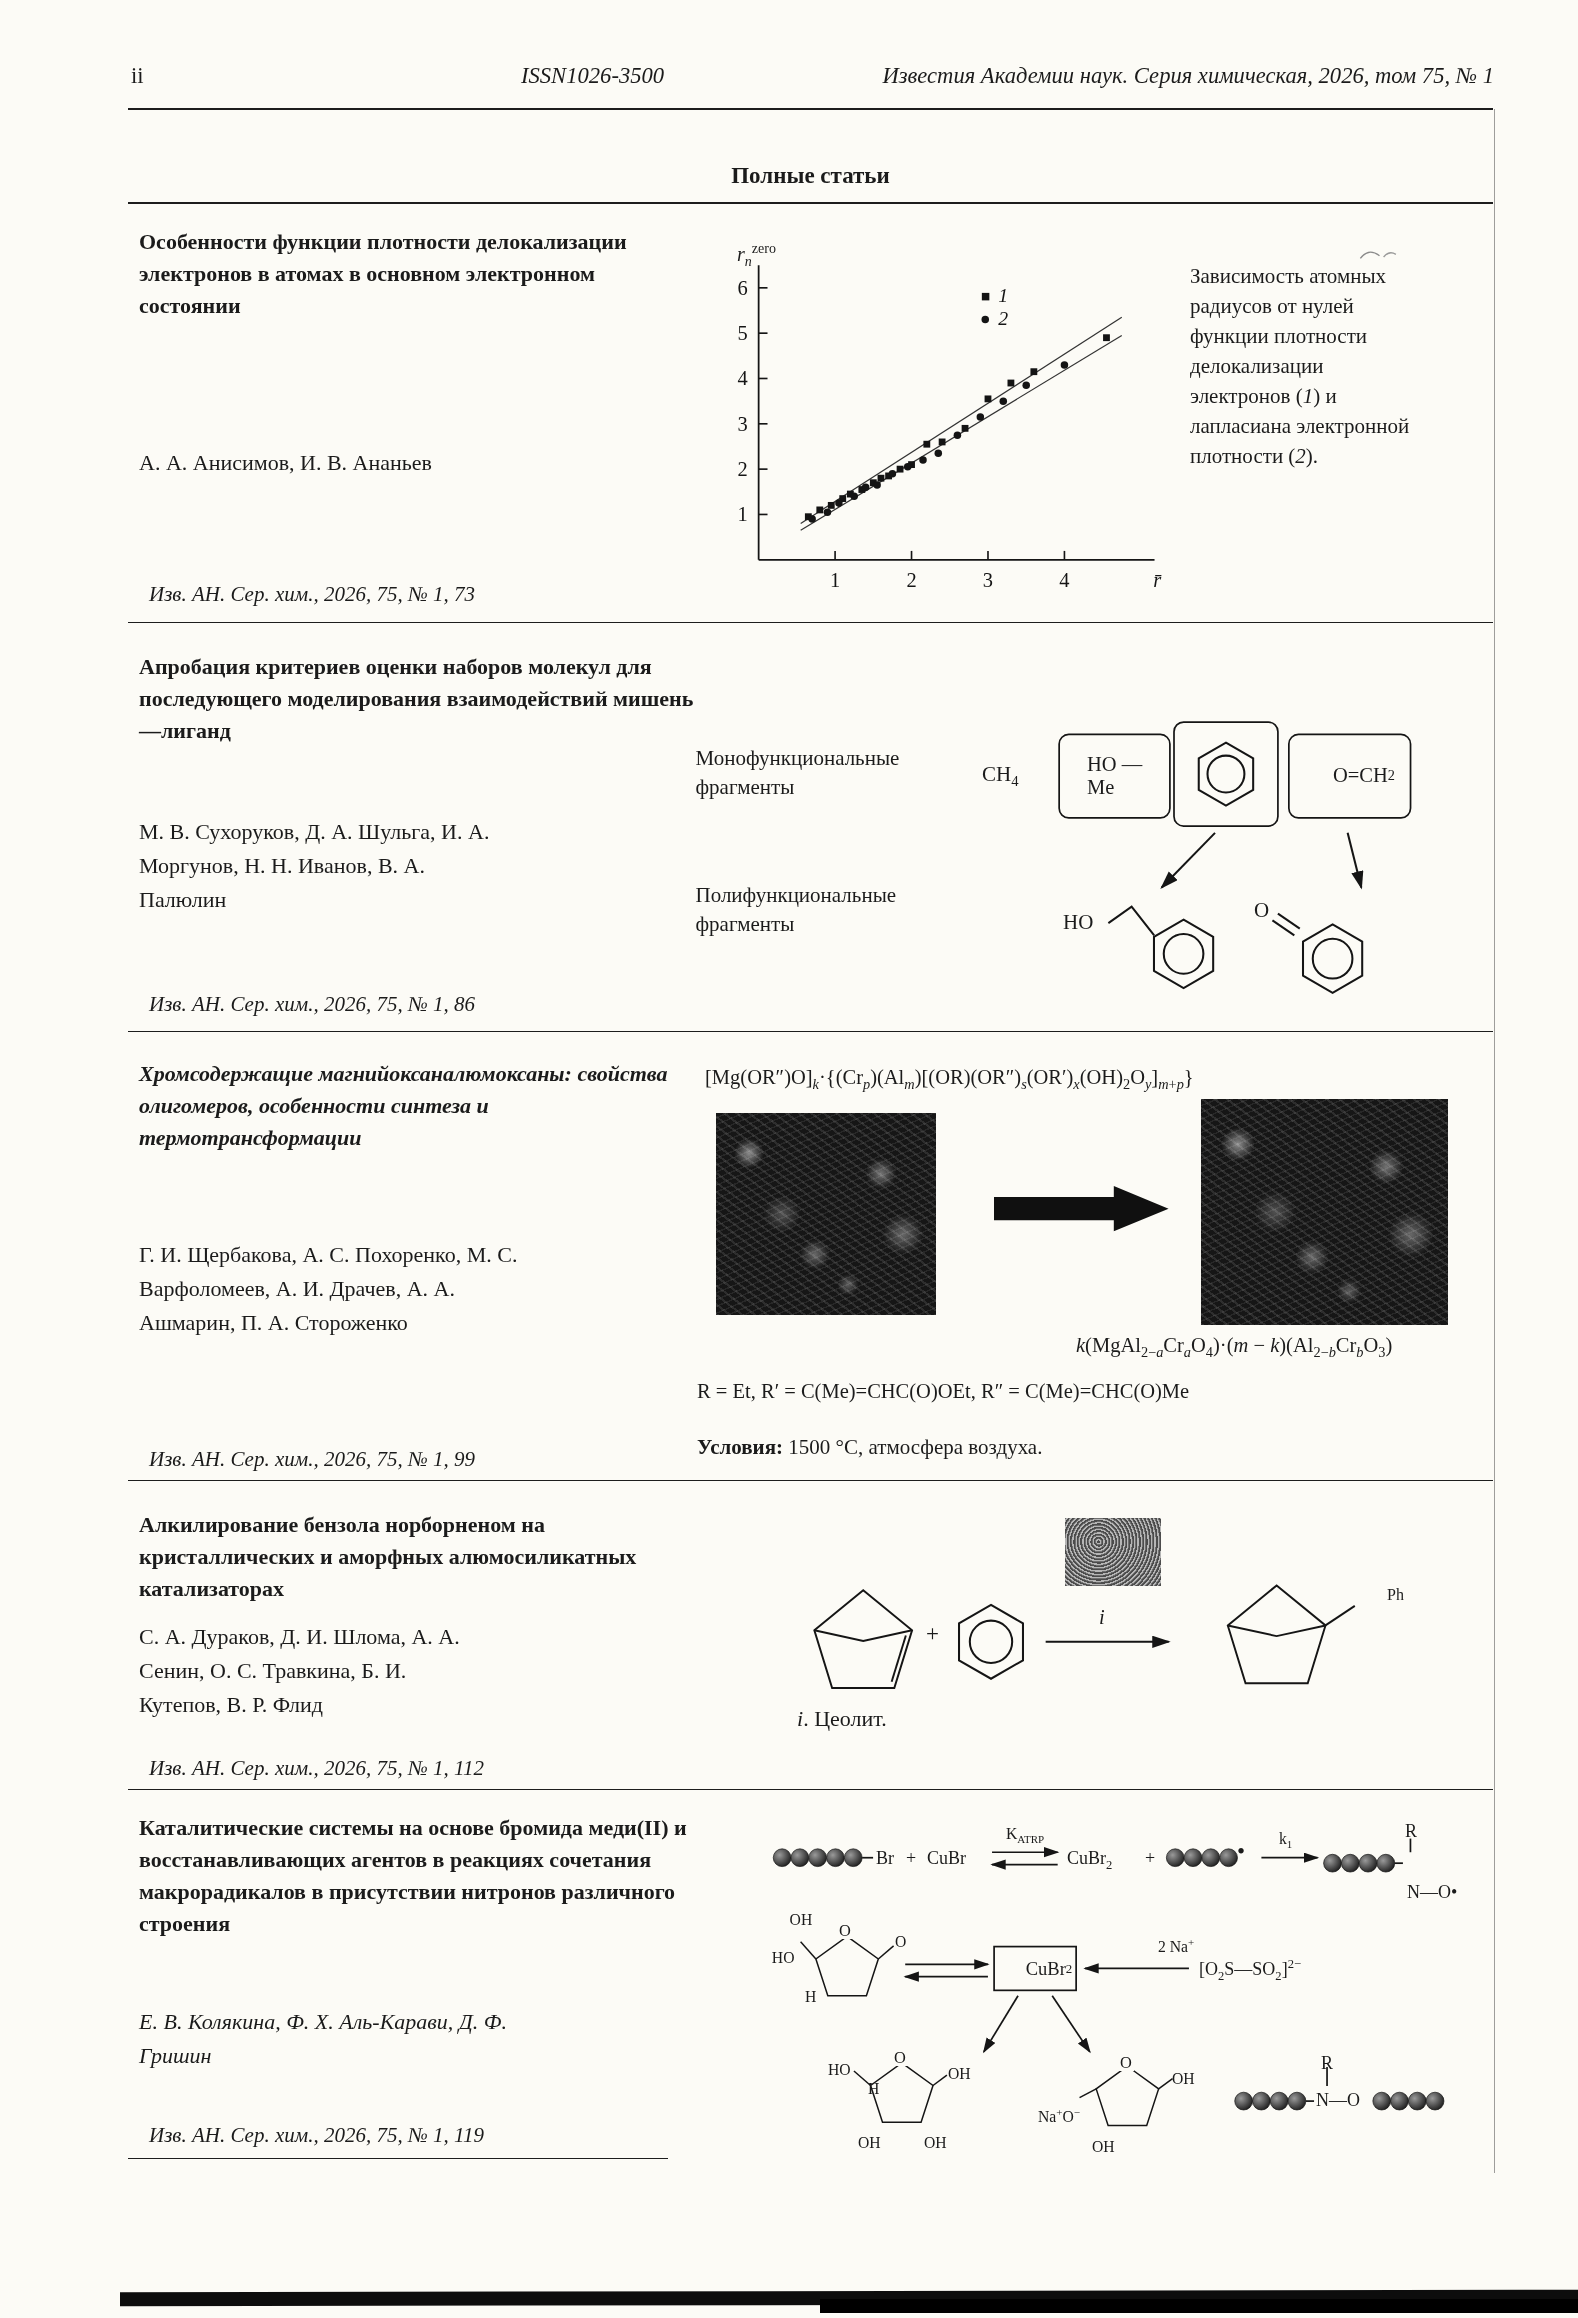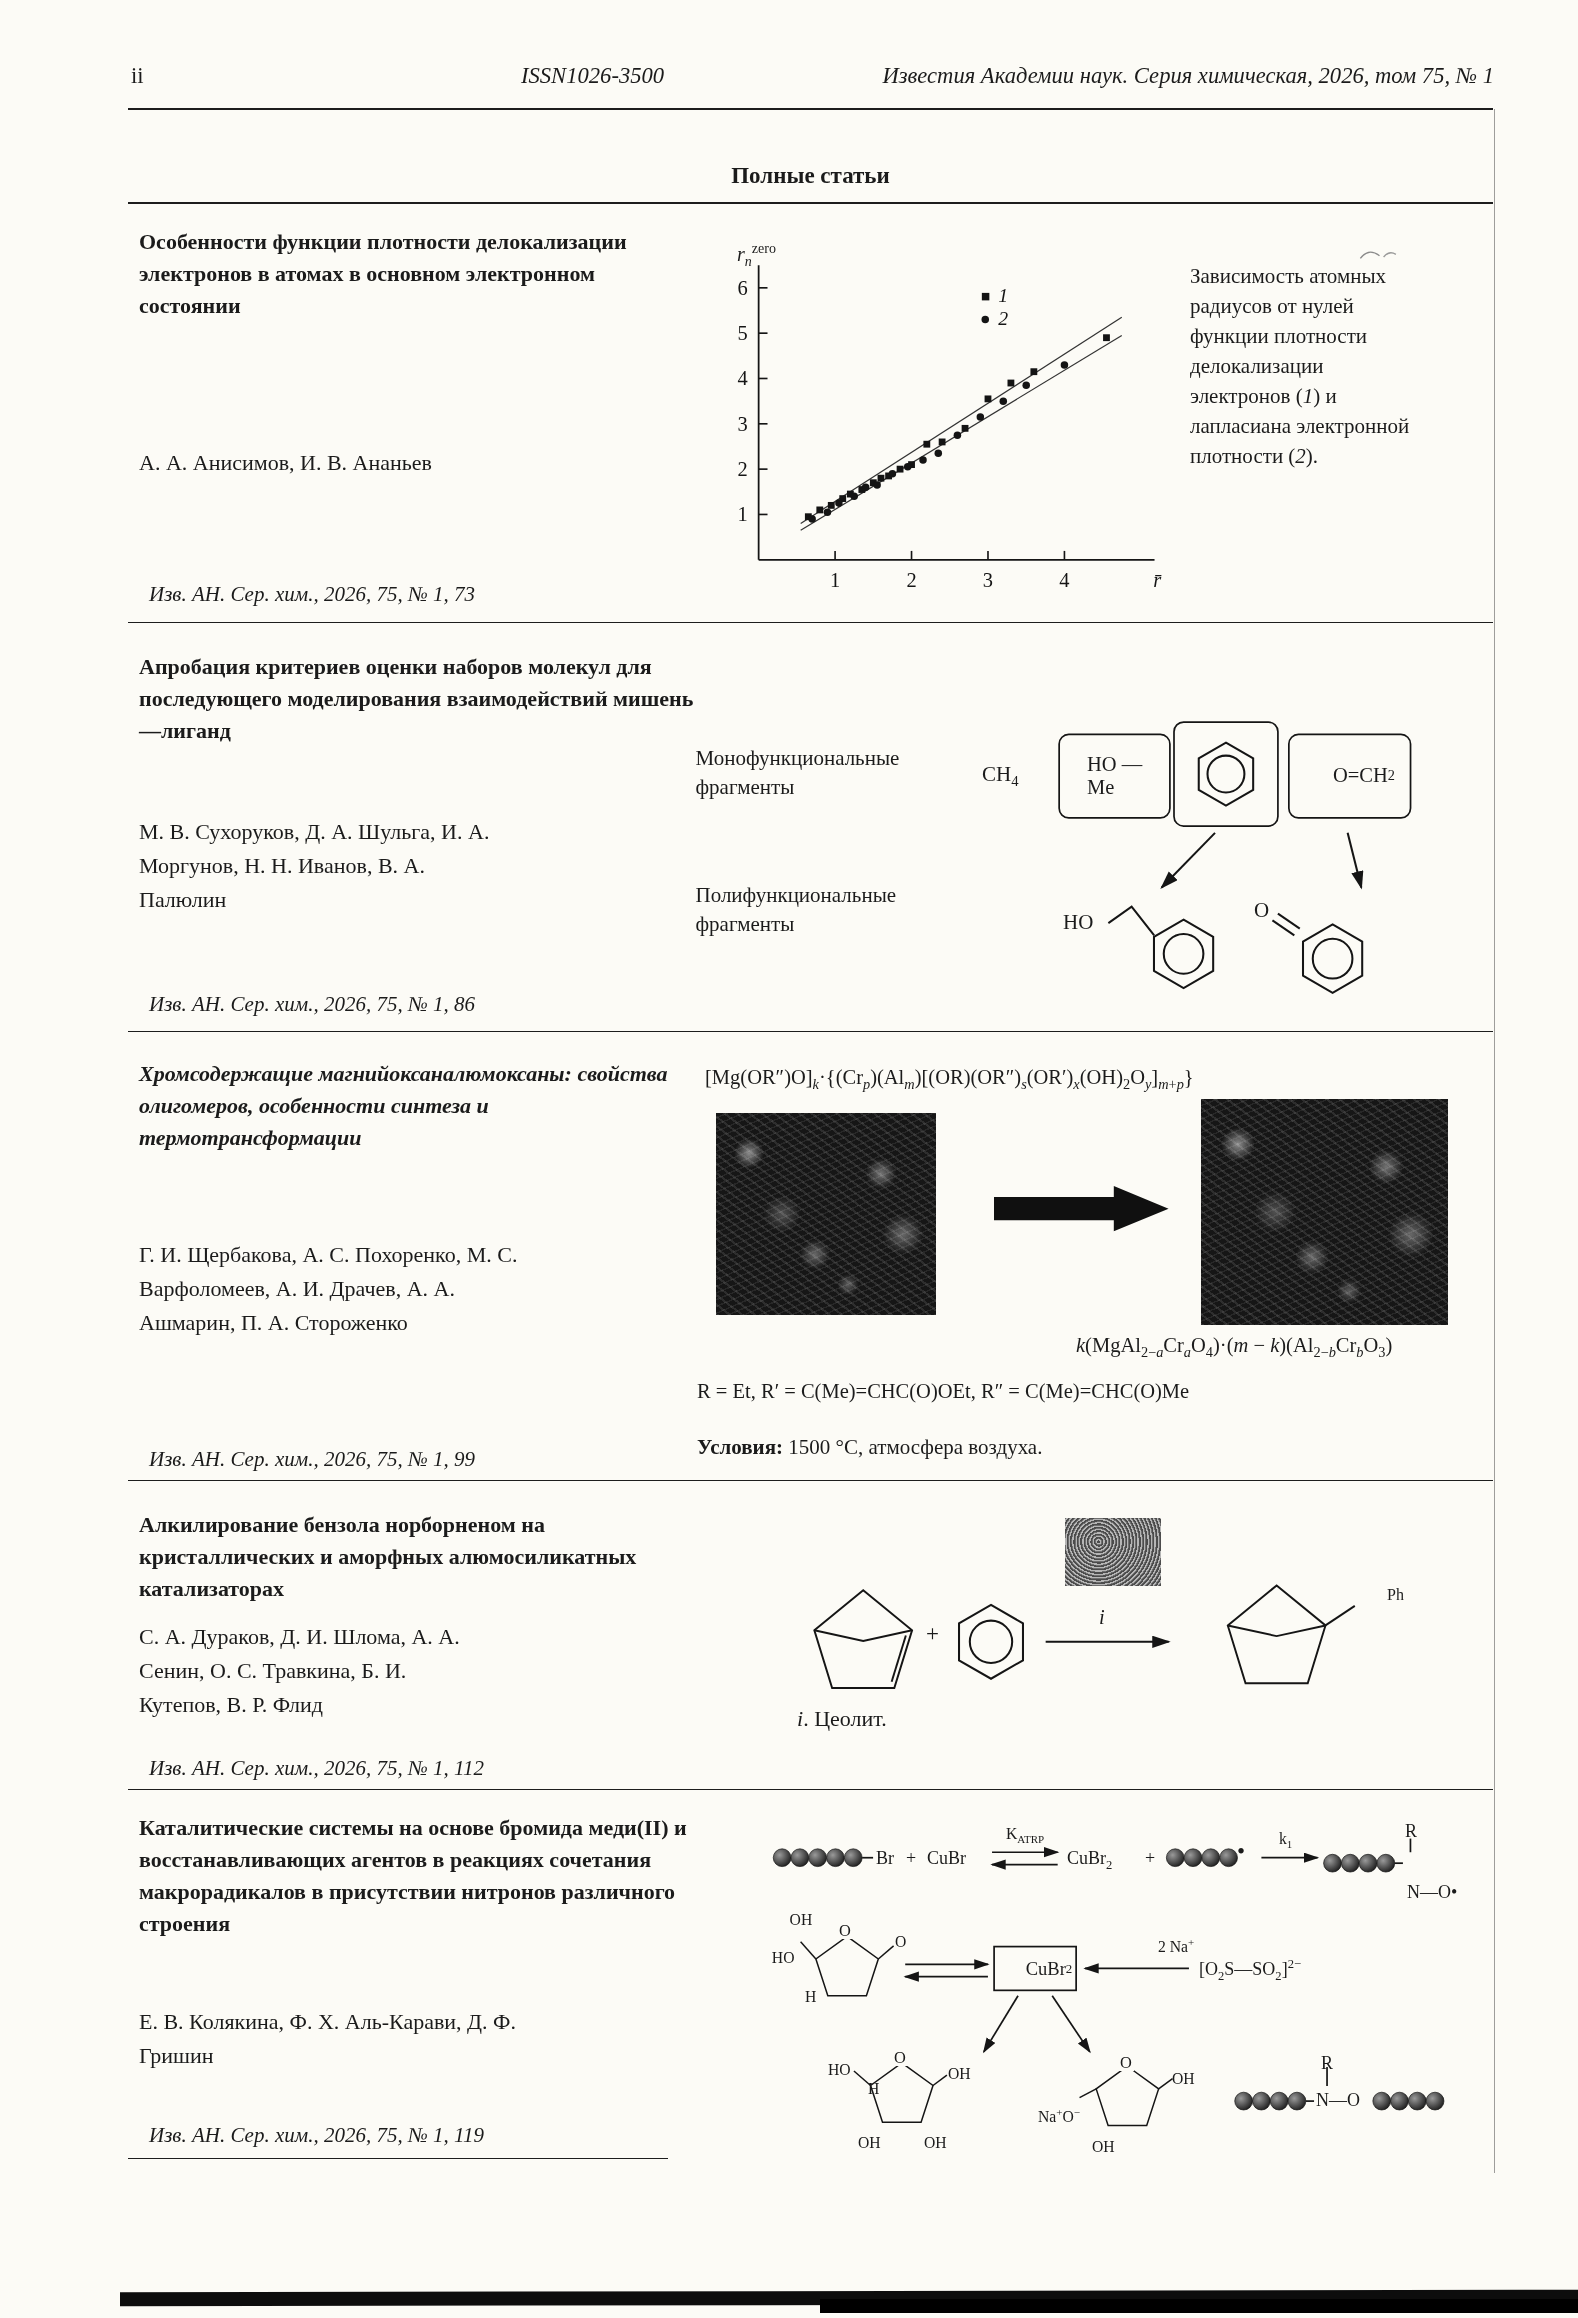--- a/index.html
+++ b/index.html
@@ -74,21 +74,21 @@
   #g4 { left:786px; top:1512px; width:656px; height:205px; }
   #g4-footnote { left:797px; top:1706px; font-size:22px; }
   .noise-img {
     position:absolute; background-color:#949494;
     background-image:
       repeating-radial-gradient(circle at 35% 35%, #4c4c4c 0 1.4px, #b5b5b5 1.4px 2.7px, #6f6f6f 2.7px 3.4px),
       repeating-linear-gradient(60deg, rgba(0,0,0,.25) 0 1.4px, rgba(0,0,0,0) 1.4px 3.4px);
   }
 
   #a5-title   { left:139px; top:1812px; width:554px; }
-  #a5-authors { left:139px; top:2005px; width:383px; }
+  #a5-authors { left:139px; top:2005px; width:383px;font-style:italic; }
   #a5-cit     { left:149px; top:2123px; }
   #rule-a5    { left:128px; top:2158px; width:540px; }
   #g5 { left:765px; top:1829px; width:759px; height:335px; }
   .slbl  { position:absolute; font-size:18px; white-space:nowrap; }
   .slbl-sm { font-size:15.7px; }
   .ringo { position:absolute; font-size:16.4px; line-height:16.4px; background:#fcfbf6; padding:0 2.1px; }
 
   
   .bond  { fill:none; stroke:#151515; stroke-width:3; }
   .bondthin { fill:none; stroke:#151515; stroke-width:2.2; }

